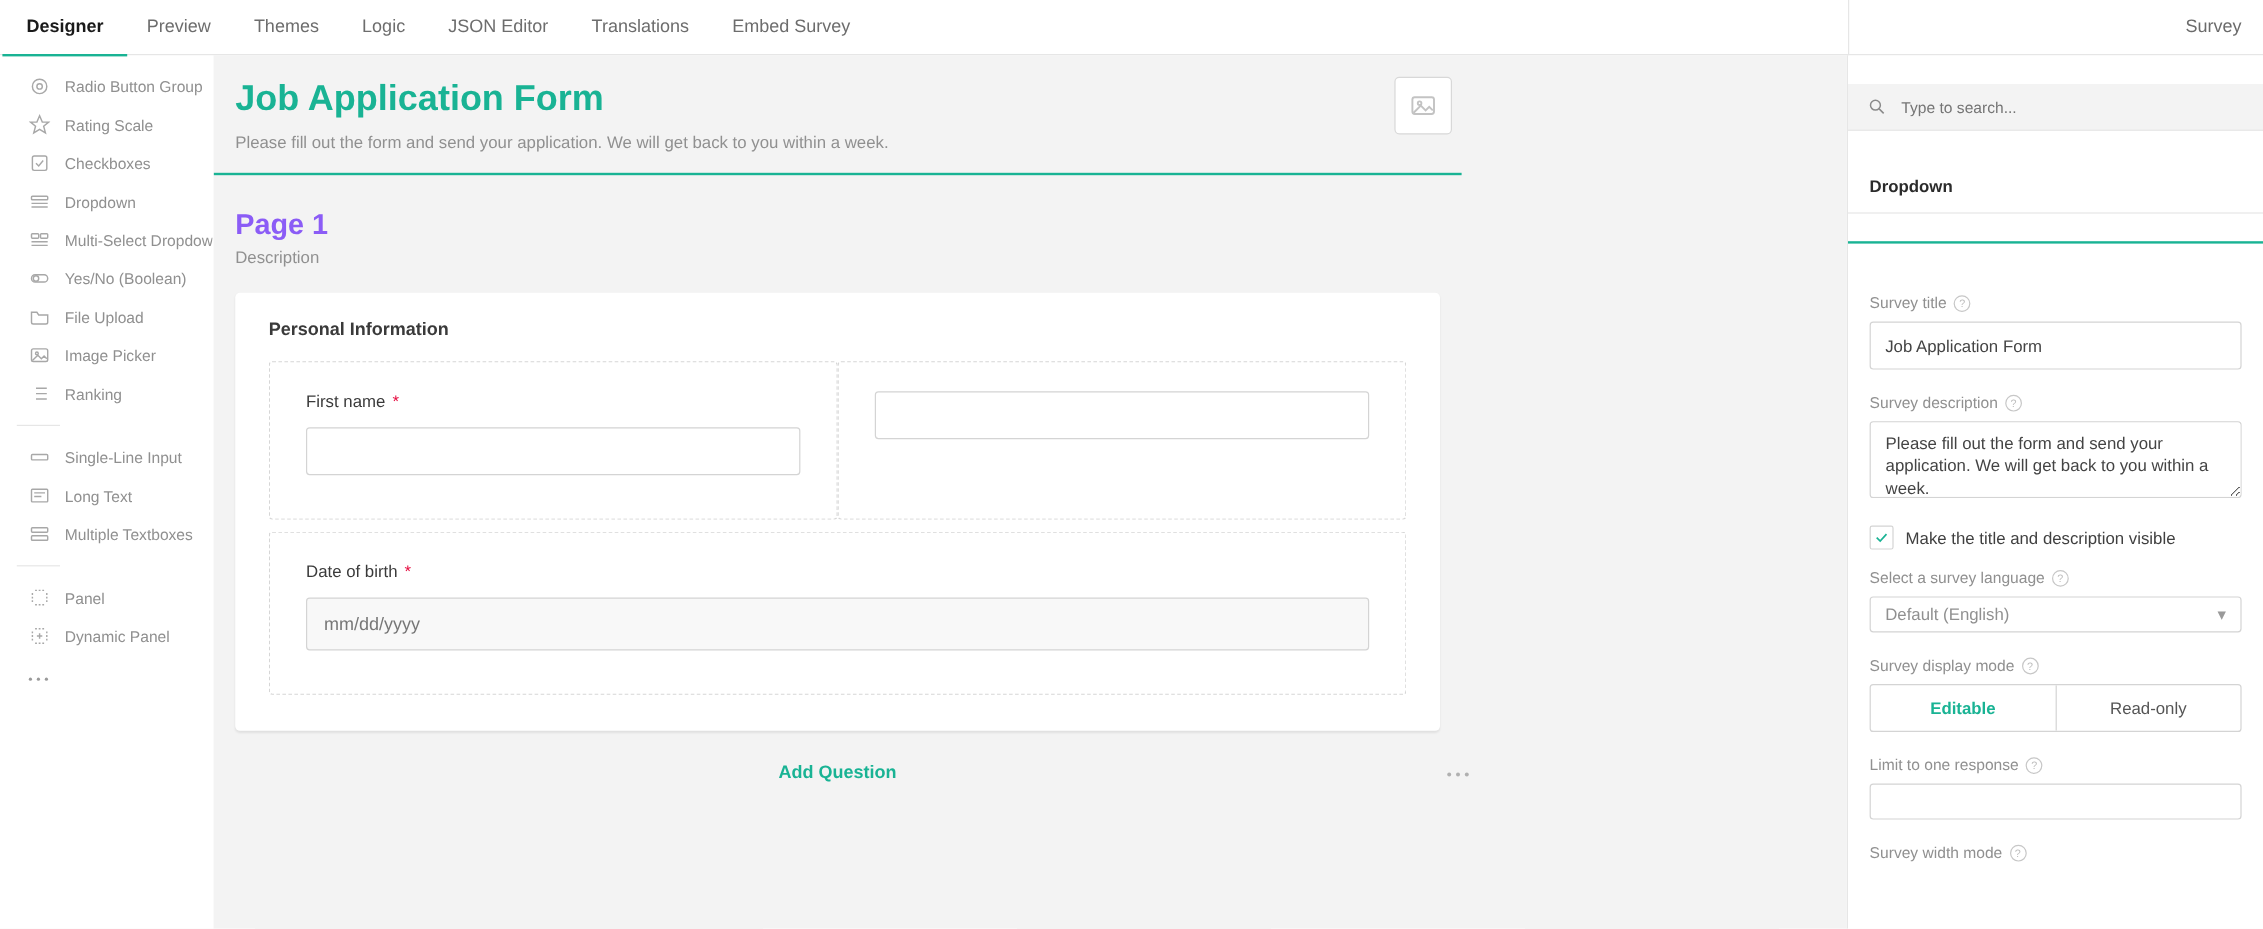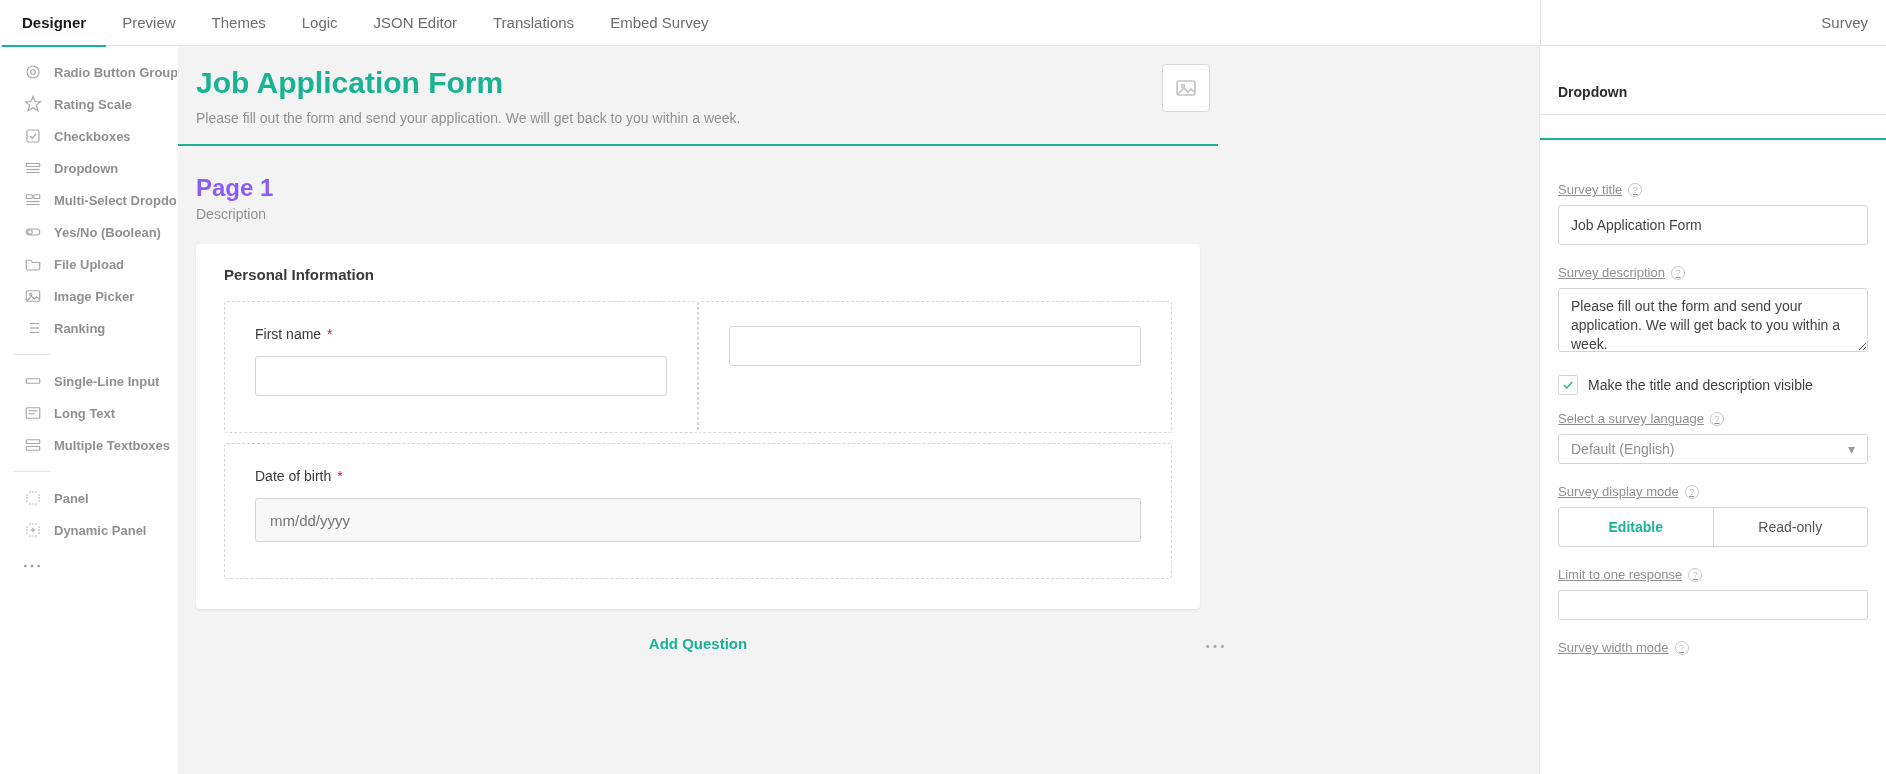--- a/index.html
+++ b/index.html
@@ -67,21 +67,20 @@
     padding-top:10px;
     overflow:hidden;
   }
   .tb-item{
     display:flex;align-items:center;gap:12px;
     padding:7px 10px 7px 24px;
     color:var(--muted);
     font-size:13px;
     cursor:grab;
     white-space:nowrap;
-    font-weight:bold;
   }
   .tb-item .ic{width:18px;height:18px;flex:0 0 18px;color:#a8a8a8;}
   .tb-item .ic svg{width:18px;height:18px;stroke:currentColor;fill:none;stroke-width:1.6;}
   .tb-sep{height:1px;background:var(--border);margin:10px 14px 10px 14px;width:36px;}
   .tb-more{padding:10px 22px;color:var(--muted);}
   .tb-more svg{width:20px;height:6px;}
 
   
   .canvas{
     flex:1;
@@ -164,21 +163,21 @@
   .prop-search svg{width:18px;height:18px;stroke:#8a8a8a;fill:none;stroke-width:1.8;}
   .prop-search input{border:none;background:transparent;outline:none;font-size:13px;color:#555;width:100%;}
 
   .prop-tab{
     padding:14px 18px;font-weight:700;color:#2b2b2b;border-bottom:1px solid var(--border);
   }
   .prop-accent{height:2px;background:var(--teal);margin-top:-1px;}
 
   .prop-body{padding:18px 18px 0 18px;overflow:auto;flex:1;}
   .field{margin-bottom:20px;}
-  .flabel{color:var(--muted);font-size:13px;margin-bottom:8px;display:flex;align-items:center;gap:6px;text-decoration:underline;}
+  .flabel{color:var(--muted);font-size:13px;margin-bottom:8px;display:flex;align-items:center;gap:6px;}
   .hint{width:14px;height:14px;border:1px solid #c7c7c7;border-radius:50%;display:inline-flex;align-items:center;justify-content:center;font-size:9px;color:#bdbdbd;}
   .tinput{
     width:100%;height:40px;border:1px solid var(--divider);border-radius:3px;padding:0 12px;font-size:14px;color:#444;outline:none;
   }
   .tarea{
     width:100%;height:64px;border:1px solid var(--divider);border-radius:3px;padding:8px 12px;font-size:14px;color:#444;outline:none;resize:vertical;font-family:inherit;line-height:1.35;
   }
   .check-row{display:flex;align-items:center;gap:10px;font-size:14px;color:#404040;margin:16px 0 16px 0;}
   .chk{
     width:20px;height:20px;border:1px solid var(--divider);border-radius:2px;display:flex;align-items:center;justify-content:center;color:var(--teal);
@@ -424,20 +423,27 @@
             </svg>
         </span>
       </div>
     </div>
   </div>
 
   <div class="prop">
     <div class="prop-top">
       <span class="prop-top-label">Survey</span>
     </div>
+    <div class="prop-search">
+      <svg viewBox="0 0 24 24">
+          <circle cx="10" cy="10" r="6"></circle>
+          <line x1="20" y1="20" x2="14.5" y2="14.5"></line>
+        </svg>
+      <input placeholder="Type to search..." style="">
+    </div>
     <div class="prop-tab">Dropdown</div>
     <div class="prop-accent"></div>
 
     <div class="prop-body">
       <div class="field">
         <div class="flabel">
           <span>Survey title</span>
             <span class="hint">?</span>
         </div>
         <input class="tinput" value="Job Application Form" style="">

